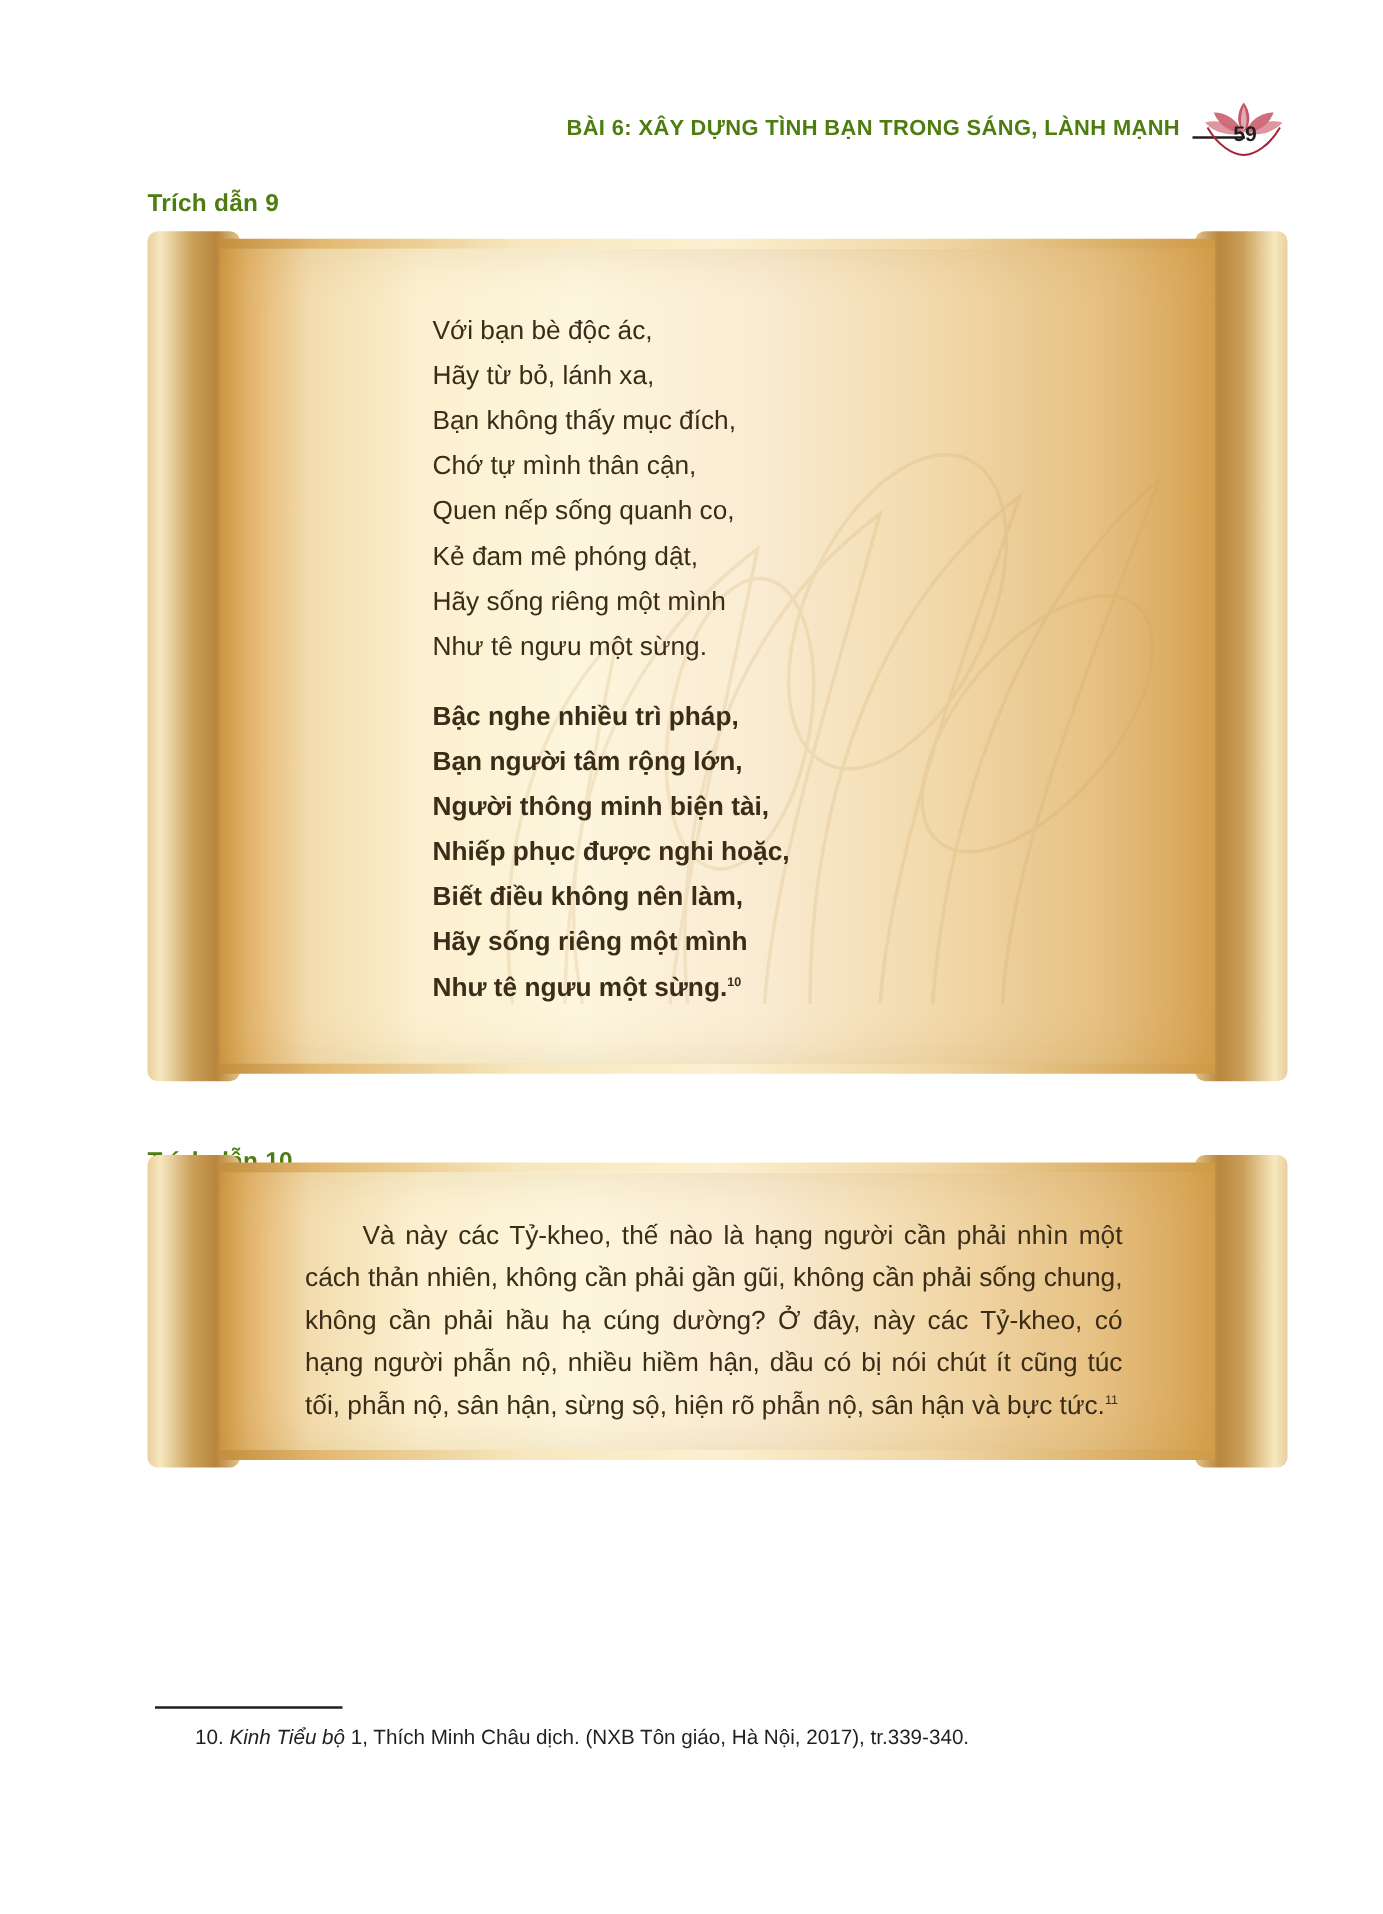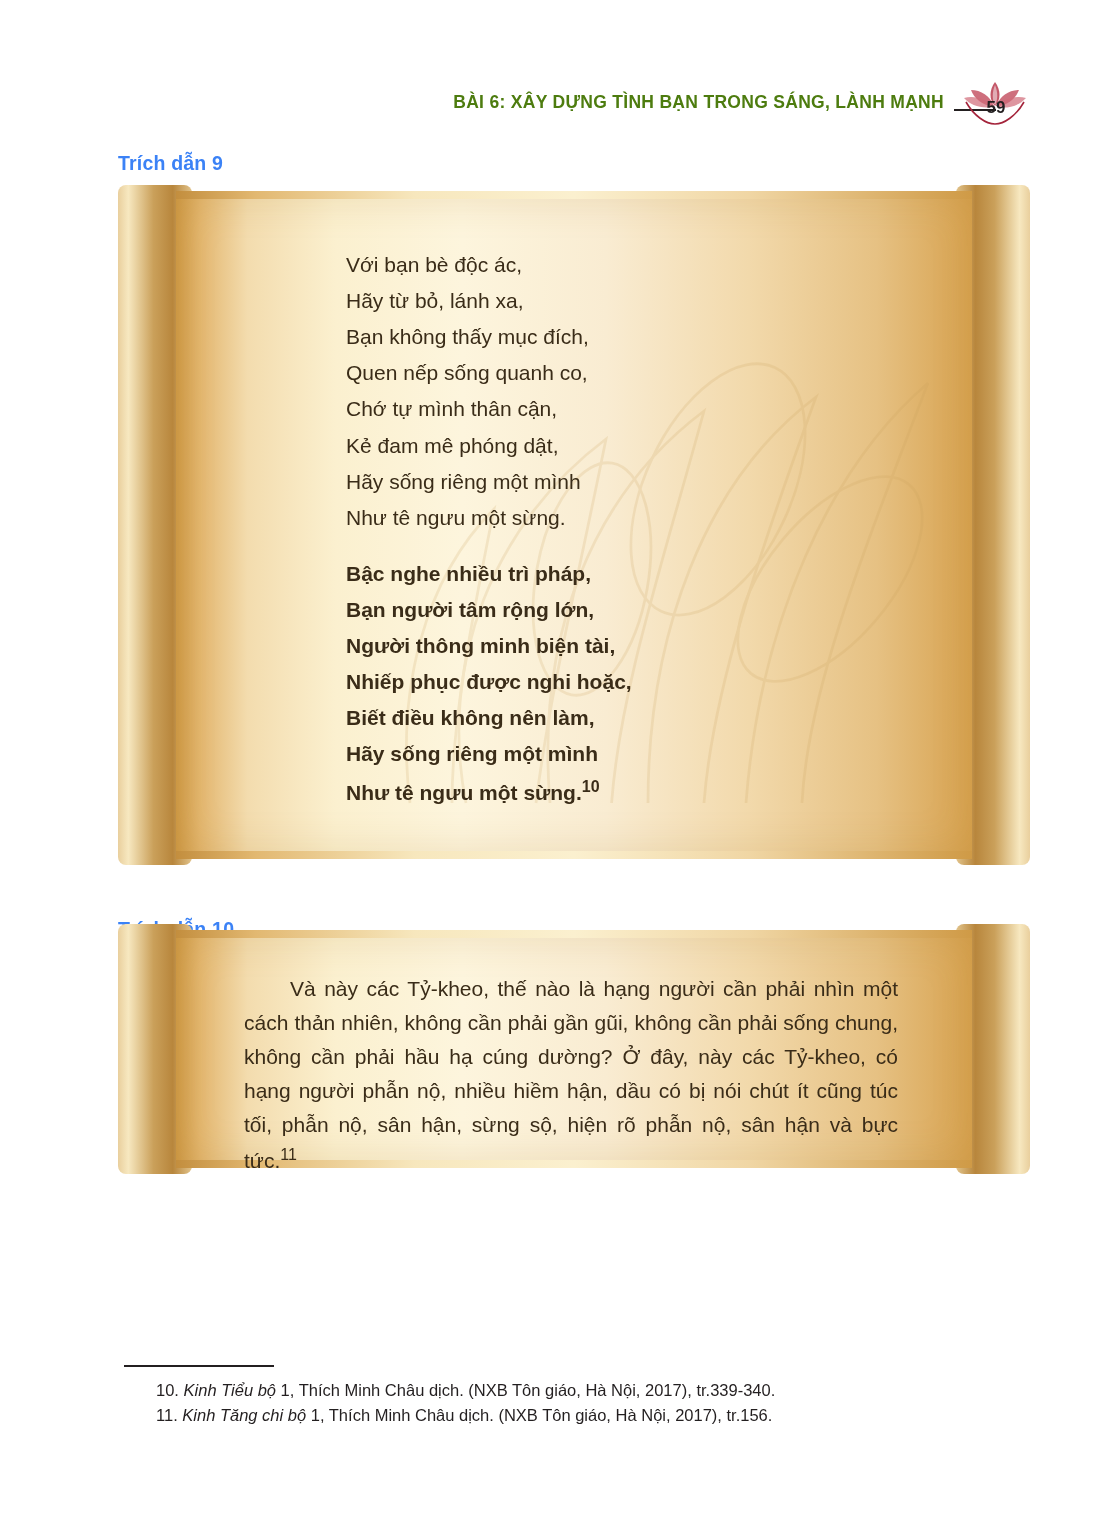--- a/index.html
+++ b/index.html
@@ -63,21 +63,21 @@
     left: 1px;
     text-align: right;
   }
 
   
   .section-heading {
     position: absolute;
     left: 118px;
     font-size: 19.5px;
     font-weight: bold;
-    color: #3b82f6;
+    color: #4d7c0f;
     letter-spacing: 0.2px;
   }
   #heading-9 { top: 152px; }
   #heading-10 { top: 918px; }
 
   
   .scroll {
     position: absolute;
     left: 118px;
     width: 870px;
@@ -197,21 +197,21 @@
     bottom: 0;
     padding: 48px 64px;
     box-sizing: border-box;
     font-size: 21px;
     line-height: 1.72;
     color: #3a2c18;
   }
   .verse-block { margin: 0 0 6px 0; padding-left: 106px; }
   .verse-block.second { margin-top: 20px; font-weight: bold; }
   .verse-line { white-space: nowrap; }
-  sup.footref { font-size: 16px; vertical-align: super; }
+  sup.footref { font-size: 10px; vertical-align: super; }
 
   .prose {
     text-align: justify;
     text-justify: inter-word;
     font-size: 21px;
     line-height: 1.62;
     color: #3a2c18;
     margin: 0;
     padding: 0 34px 0 28px;
     text-indent: 46px;
@@ -291,22 +291,22 @@
         <ellipse cx="120" cy="78" rx="26" ry="48" transform="rotate(25 120 78)"></ellipse>
         <ellipse cx="160" cy="110" rx="22" ry="44" transform="rotate(40 160 110)"></ellipse>
         <ellipse cx="75" cy="110" rx="20" ry="42" transform="rotate(10 75 110)"></ellipse>
       </g>
     </svg>
     <div class="scroll-text">
       <div class="verse-block">
         <div class="verse-line">Với bạn bè độc ác,</div>
         <div class="verse-line">Hãy từ bỏ, lánh xa,</div>
         <div class="verse-line">Bạn không thấy mục đích,</div>
+        <div class="verse-line">Chớ tự mình thân cận,</div>
         <div class="verse-line">Quen nếp sống quanh co,</div>
-        <div class="verse-line">Chớ tự mình thân cận,</div>
         <div class="verse-line">Kẻ đam mê phóng dật,</div>
         <div class="verse-line">Hãy sống riêng một mình</div>
         <div class="verse-line">Như tê ngưu một sừng.</div>
       </div>
       <div class="verse-block second">
         <div class="verse-line">Bậc nghe nhiều trì pháp,</div>
         <div class="verse-line">Bạn người tâm rộng lớn,</div>
         <div class="verse-line">Người thông minh biện tài,</div>
         <div class="verse-line">Nhiếp phục được nghi hoặc,</div>
         <div class="verse-line">Biết điều không nên làm,</div>
@@ -330,17 +330,13 @@
     </div>
   </div>
 </div>
 
 <div class="footnotes">
   <div class="footnote-rule"></div>
   <div class="footnote">
     <span class="fn-num">10.</span>
     <span class="fn-italic">Kinh Tiểu bộ</span><span> 1, Thích Minh Châu dịch. (NXB Tôn giáo, Hà Nội, 2017), tr.339-340.</span>
   </div>
-  <div class="footnote">
-    <span class="fn-num">11.</span>
-    <span class="fn-italic">Kinh Tăng chi bộ</span><span> 1, Thích Minh Châu dịch. (NXB Tôn giáo, Hà Nội, 2017), tr.156.</span>
-  </div>
 </div>
 
 </body></html>

